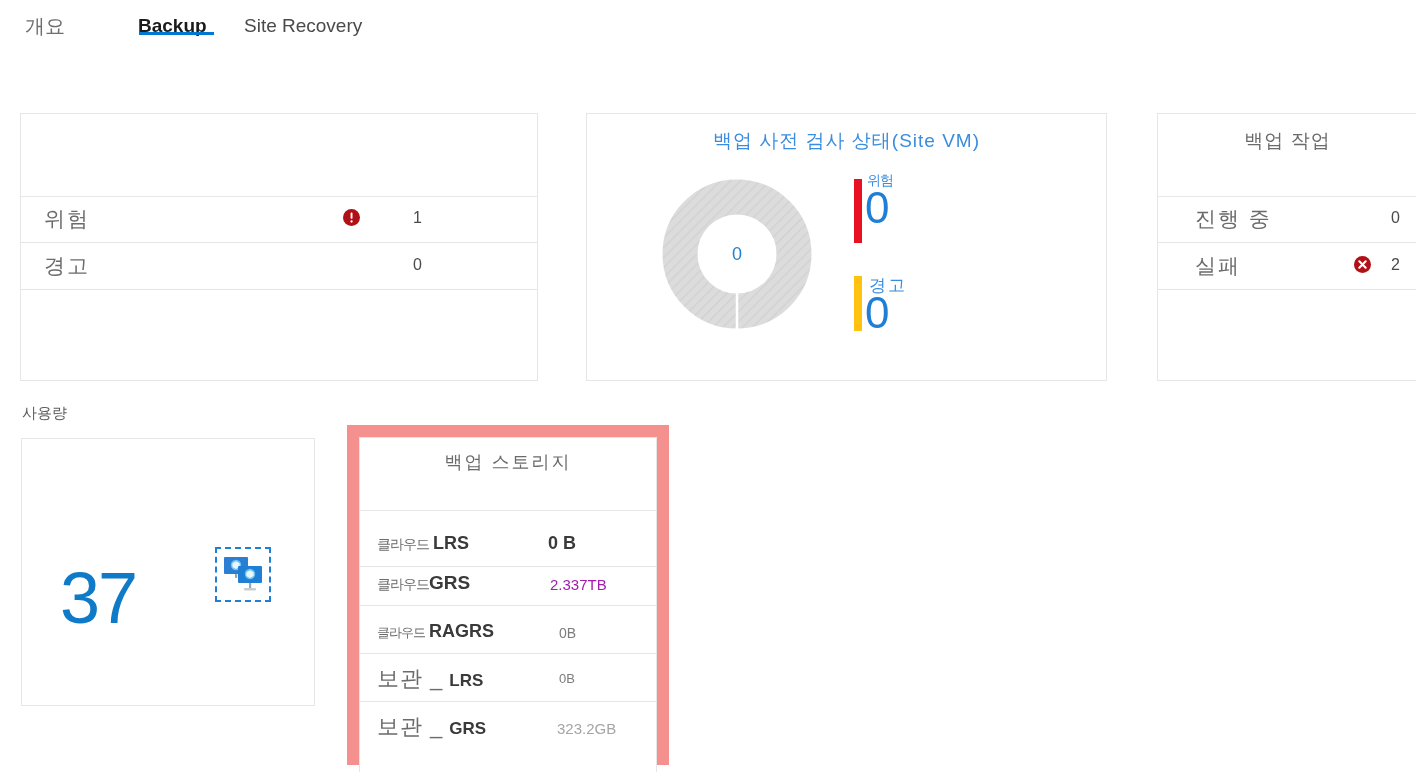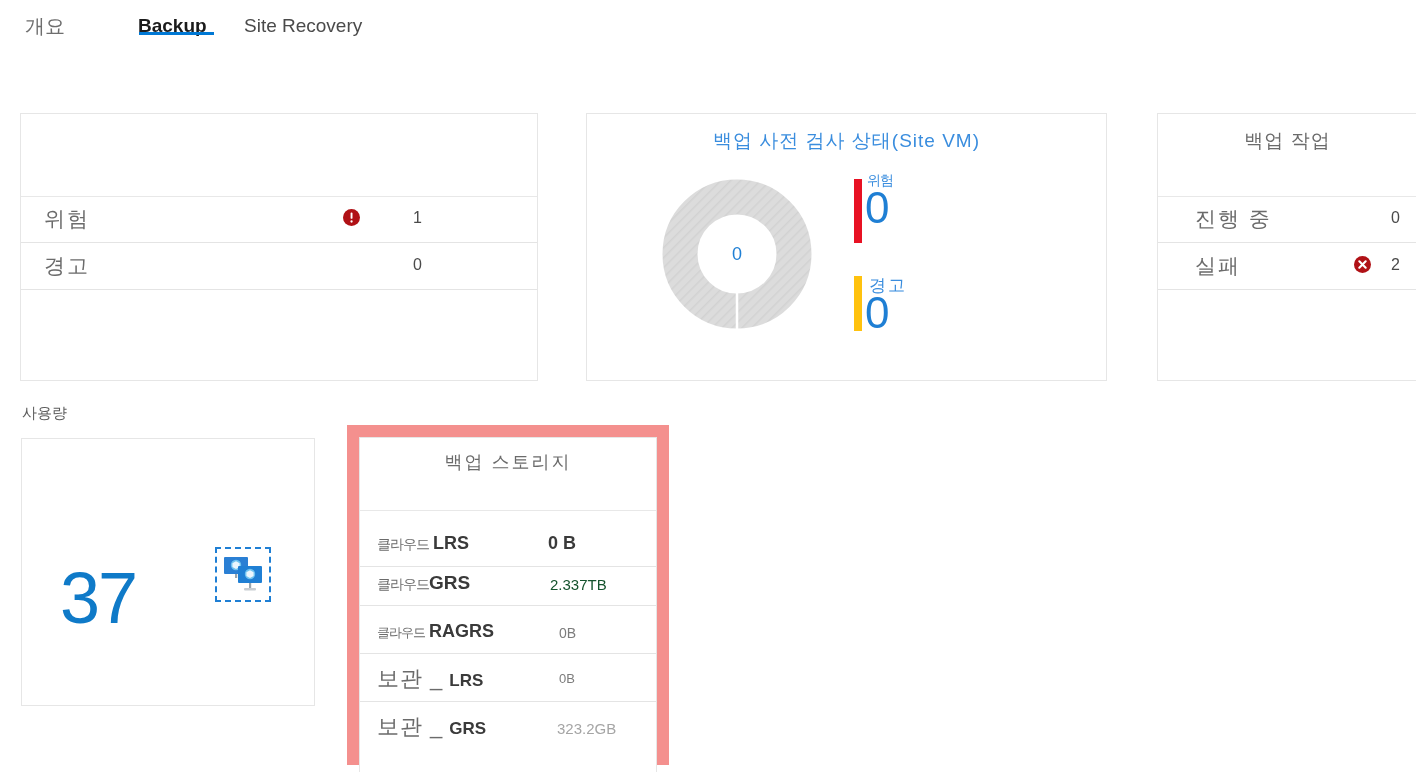--- a/index.html
+++ b/index.html
@@ -242,21 +242,21 @@
   #st-0 { top: 72px; margin-top: 9px; }
   #st-0 .st-label { top: 14px; }
   #st-0 .st-ko { font-size: 14px; }
   #st-0 .st-en { font-size: 18px; margin-left: 4px; }
   #st-0 .st-value { left: 188px; top: 14px; font-size: 18px; font-weight: bold; color: #3a3a3a; }
 
   #st-1 { top: 120px; }
   #st-1 .st-label { top: 14px; }
   #st-1 .st-ko { font-size: 14px; }
   #st-1 .st-en { font-size: 19px; }
-  #st-1 .st-value { left: 190px; top: 18px; font-size: 15px; color: #14532d; }
+  #st-1 .st-value { left: 190px; top: 18px; font-size: 15px; color: #a21caf; }
 
   #st-2 { top: 168px; padding-left: 8px; }
   #st-2 .st-label { top: 15px; }
   #st-2 .st-ko { font-size: 13px; }
   #st-2 .st-en { font-size: 18px; margin-left: 4px; }
   #st-2 .st-value { left: 199px; top: 19px; font-size: 14px; color: #7c7c7c; }
 
   #st-3 { top: 216px; }
   #st-3 .st-label { top: 10px; }
   #st-3 .st-ko { font-size: 22px; letter-spacing: 1px; }

